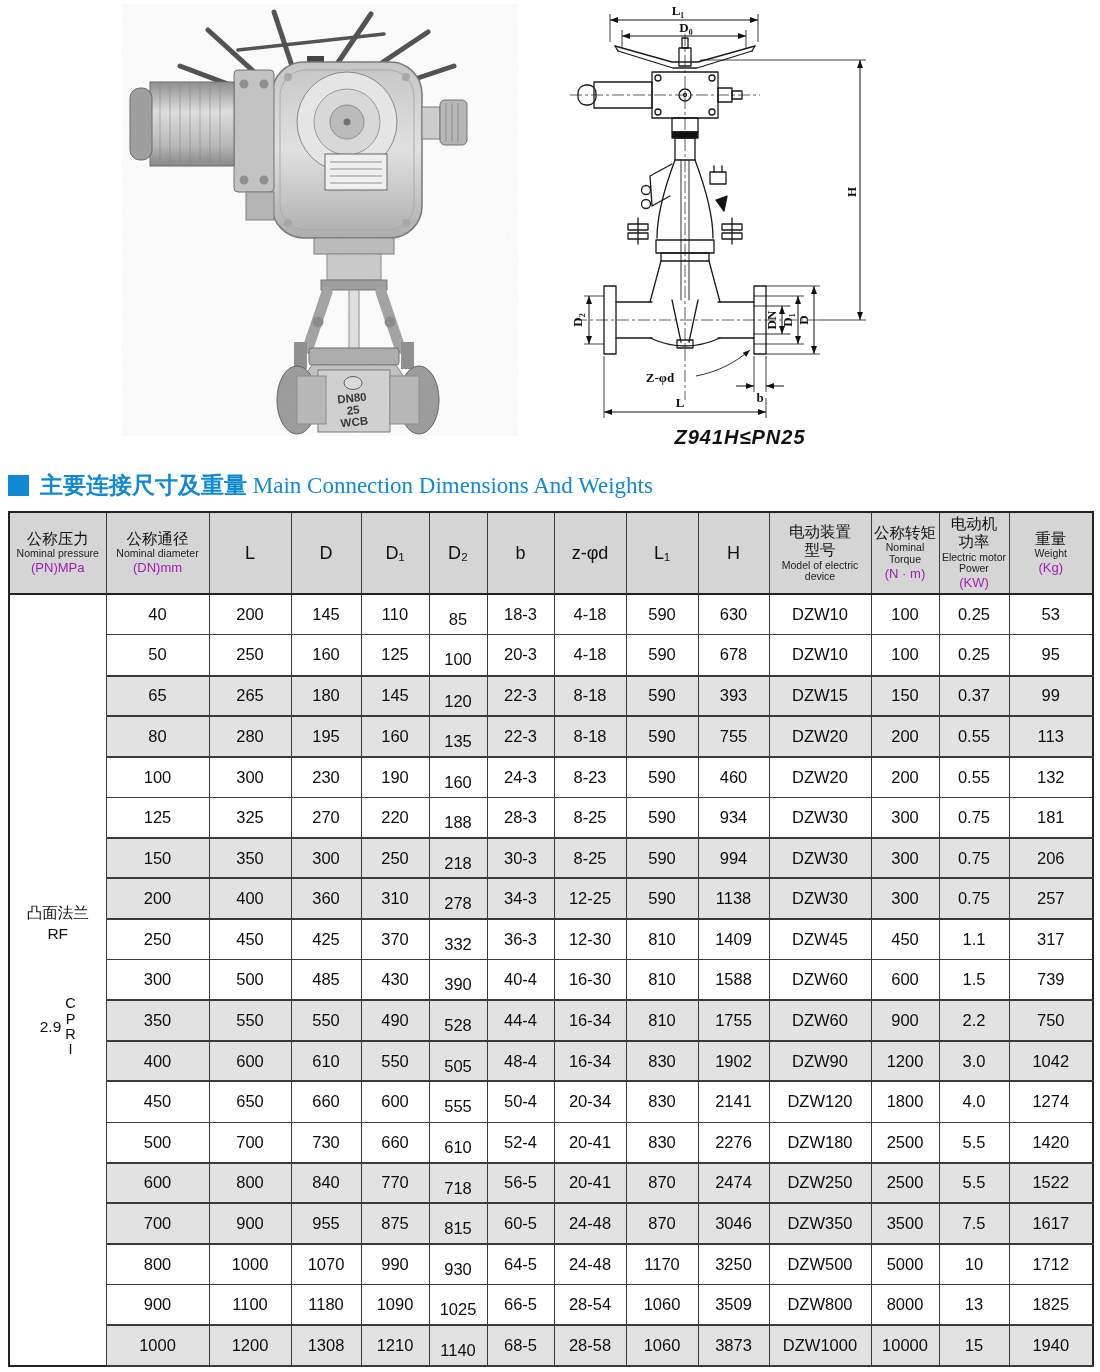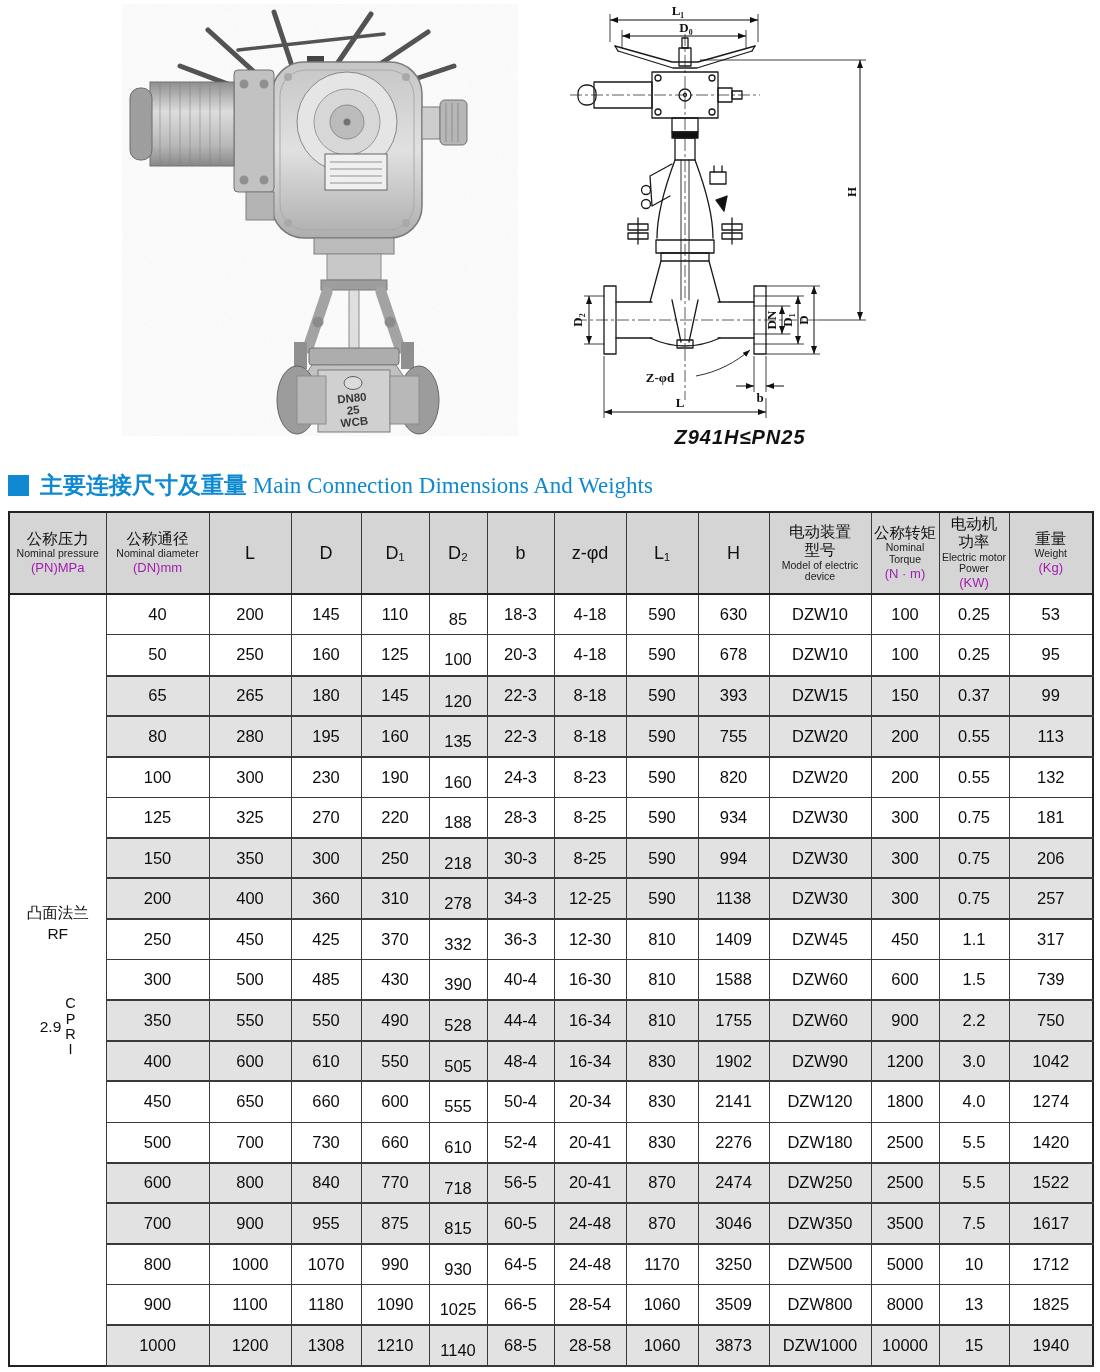--- a/index.html
+++ b/index.html
@@ -453,21 +453,21 @@
       </tr>
       <tr>
         <td>100</td>
         <td>300</td>
         <td>230</td>
         <td>190</td>
         <td class="raised">160</td>
         <td>24-3</td>
         <td>8-23</td>
         <td>590</td>
-        <td>820</td>
+        <td>460</td>
         <td>DZW20</td>
         <td>200</td>
         <td>0.55</td>
         <td>132</td>
       </tr>
       <tr>
         <td>125</td>
         <td>325</td>
         <td>270</td>
         <td>220</td>

